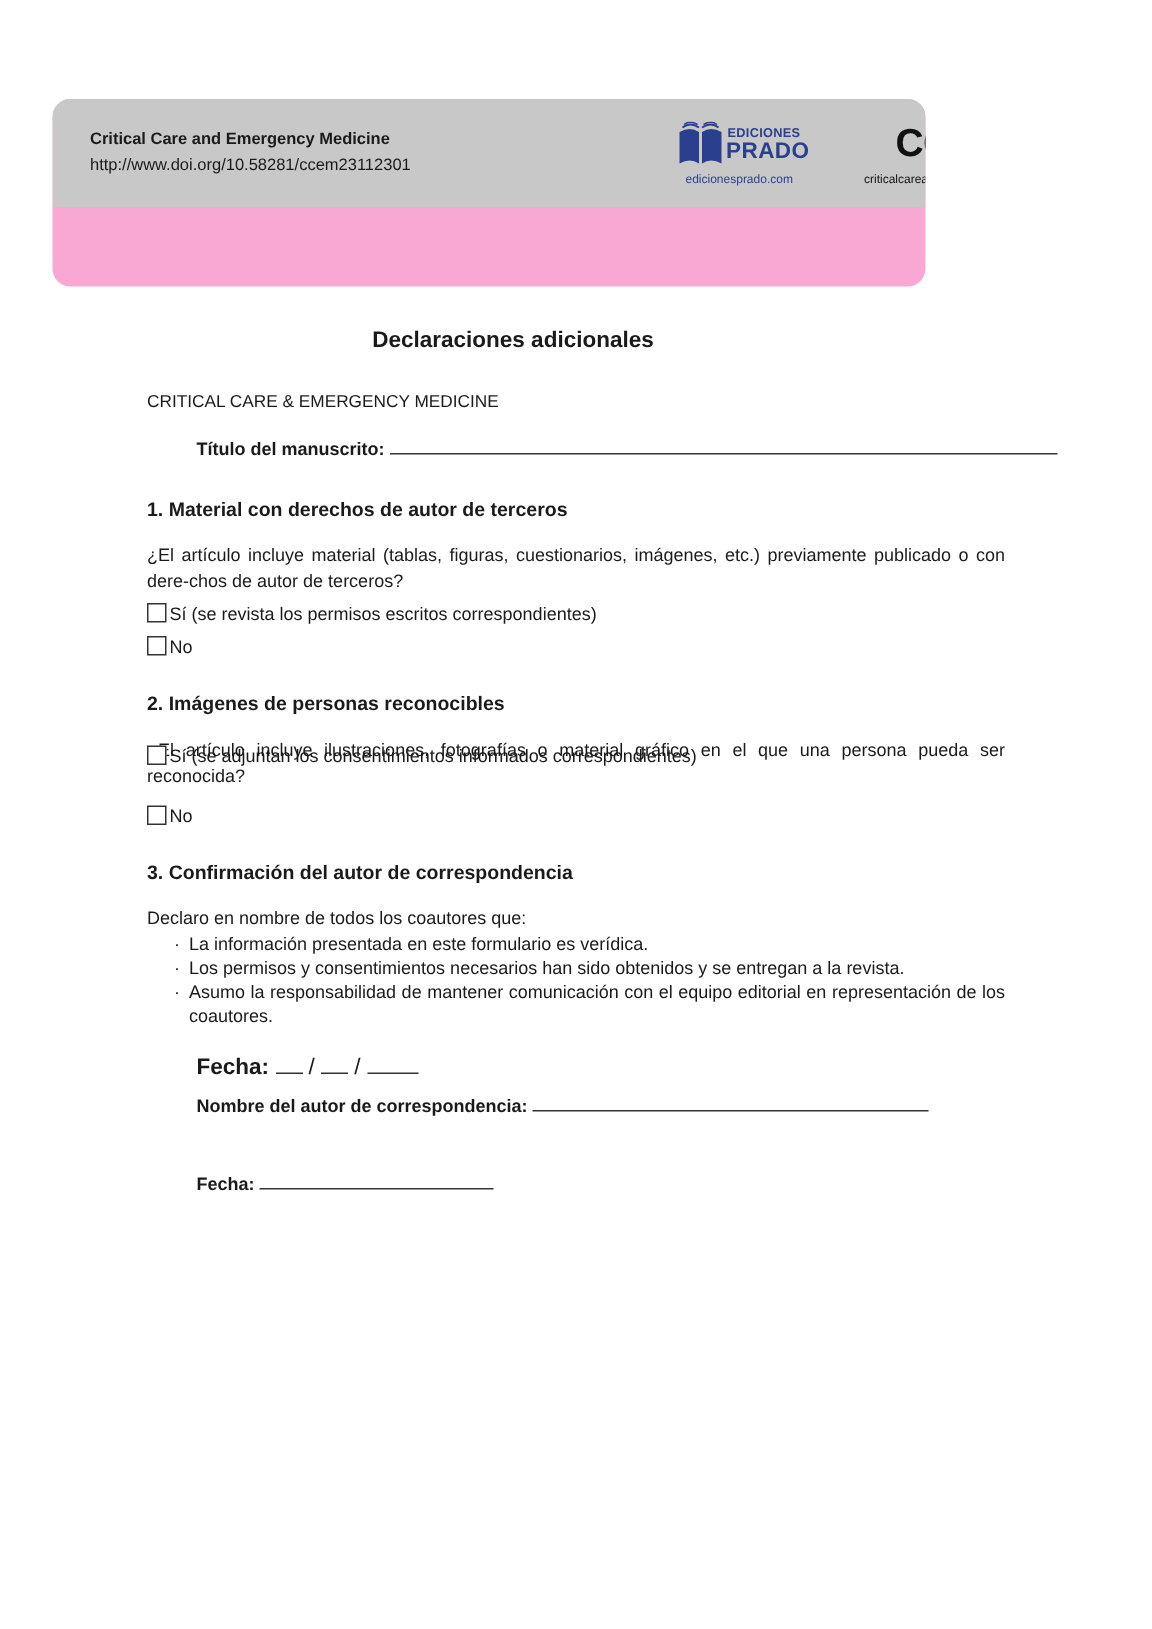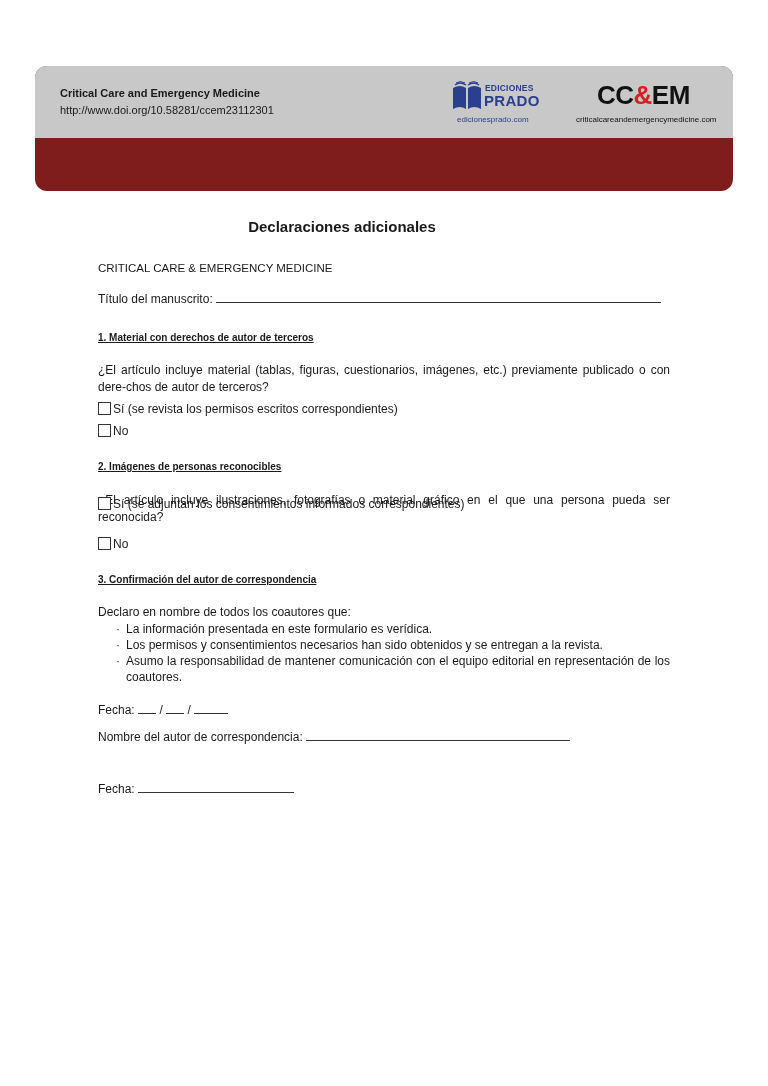--- a/index.html
+++ b/index.html
@@ -1,22 +1,22 @@
 <!DOCTYPE html>
 <html><head>
 <meta charset="utf-8">
 <style>
   html, body { margin: 0; padding: 0; background: #ffffff; }
   body {
     width: 768px; height: 1086px; position: relative; overflow: hidden;
     font-family: "Liberation Sans", "DejaVu Sans", sans-serif; color: #1a1a1a;
   }
   .header {
-    position: absolute; left: 35px; top: 66px; width: 698px; height: 125px;
-    border-radius: 12px; overflow: hidden; background: #7f1d1d;
+    position: absolute; left: 35px; top: 66px; width: 582px; height: 125px;
+    border-radius: 12px; overflow: hidden; background: #f9a8d4;
   }
   .header-top { position: relative; height: 72px; background: #c8c8c8; }
   .header-bottom {
     position: absolute; left: 0; top: 72px; width: 100%; height: 53px;
     background: #c01f1f; border-radius: 12px 12px 12px 12px;
   }
   .journal-name {
     position: absolute; left: 25px; top: 21px; font-size: 11px; font-weight: bold; color: #1a1a1a;
   }
   .journal-doi {
@@ -38,24 +38,24 @@
   .issn { position: absolute; left: 25px; top: 13px; font-size: 10px; color: #ffffff; }
   .license { position: absolute; left: 25px; top: 31px; font-size: 8.6px; color: #ffffff; white-space: nowrap; }
 
   .doc-title {
     position: absolute; left: 0; width: 684px; top: 218px; text-align: center;
     font-size: 15px; font-weight: bold; color: #1a1a1a;
   }
   .content { position: absolute; left: 98px; top: 0; width: 572px; font-size: 12px; }
   .abs { position: absolute; left: 0; }
   .journal-upper { top: 262px; font-size: 11.5px; }
-  .field-label { font-weight: normal; }
+  .field-label { font-weight: bold; margin-left: 33px; }
   .blank { display: inline-block; border-bottom: 1px solid #333; vertical-align: baseline; height: 10px; }
   .title-field { top: 292px; font-size: 12px; white-space: nowrap; }
-  .section-head { font-size: 10px; font-weight: bold; text-decoration: underline; }
+  .section-head { font-size: 13px; font-weight: bold; }
   .question { font-size: 12px; line-height: 17px; width: 572px; text-align: justify; }
   .option { display: flex; align-items: center; font-size: 12px; height: 17px; }
   .checkbox {
     width: 13px; height: 13px; border: 1px solid #333; margin-right: 2px; box-sizing: border-box; background: #fff;
   }
   .bullets { list-style: none; margin: 0; padding: 0; }
   .bullets li { position: relative; padding-left: 28px; line-height: 16px; font-size: 12px; text-align: justify; }
   .bullets li .dot { position: absolute; left: 18px; top: 0; }
 </style>
 </head>
@@ -120,21 +120,21 @@
   </div>
 
   <div class="abs section-head" style="top:574px;">3. Confirmación del autor de correspondencia</div>
   <div class="abs" style="top:605px; font-size:12px;">Declaro en nombre de todos los coautores que:</div>
   <ul class="abs bullets" style="top:621px; width:572px;">
     <li><span class="dot">·</span><span>La información presentada en este formulario es verídica.</span></li>
     <li><span class="dot">·</span><span>Los permisos y consentimientos necesarios han sido obtenidos y se entregan a la revista.</span></li>
     <li><span class="dot">·</span><span>Asumo la responsabilidad de mantener comunicación con el equipo editorial en representación de los coautores.</span></li>
   </ul>
 
-  <div class="abs" style="top:703px; font-size:12px; white-space:nowrap;">
+  <div class="abs" style="top:703px; font-size:15px; white-space:nowrap;">
     <span class="field-label">Fecha:</span>
     <span class="blank" style="width:18px;"></span>
     <span>/</span>
     <span class="blank" style="width:18px;"></span>
     <span>/</span>
     <span class="blank" style="width:34px;"></span>
   </div>
 
   <div class="abs" style="top:730px; font-size:12px; white-space:nowrap;">
     <span class="field-label">Nombre del autor de correspondencia:</span>

